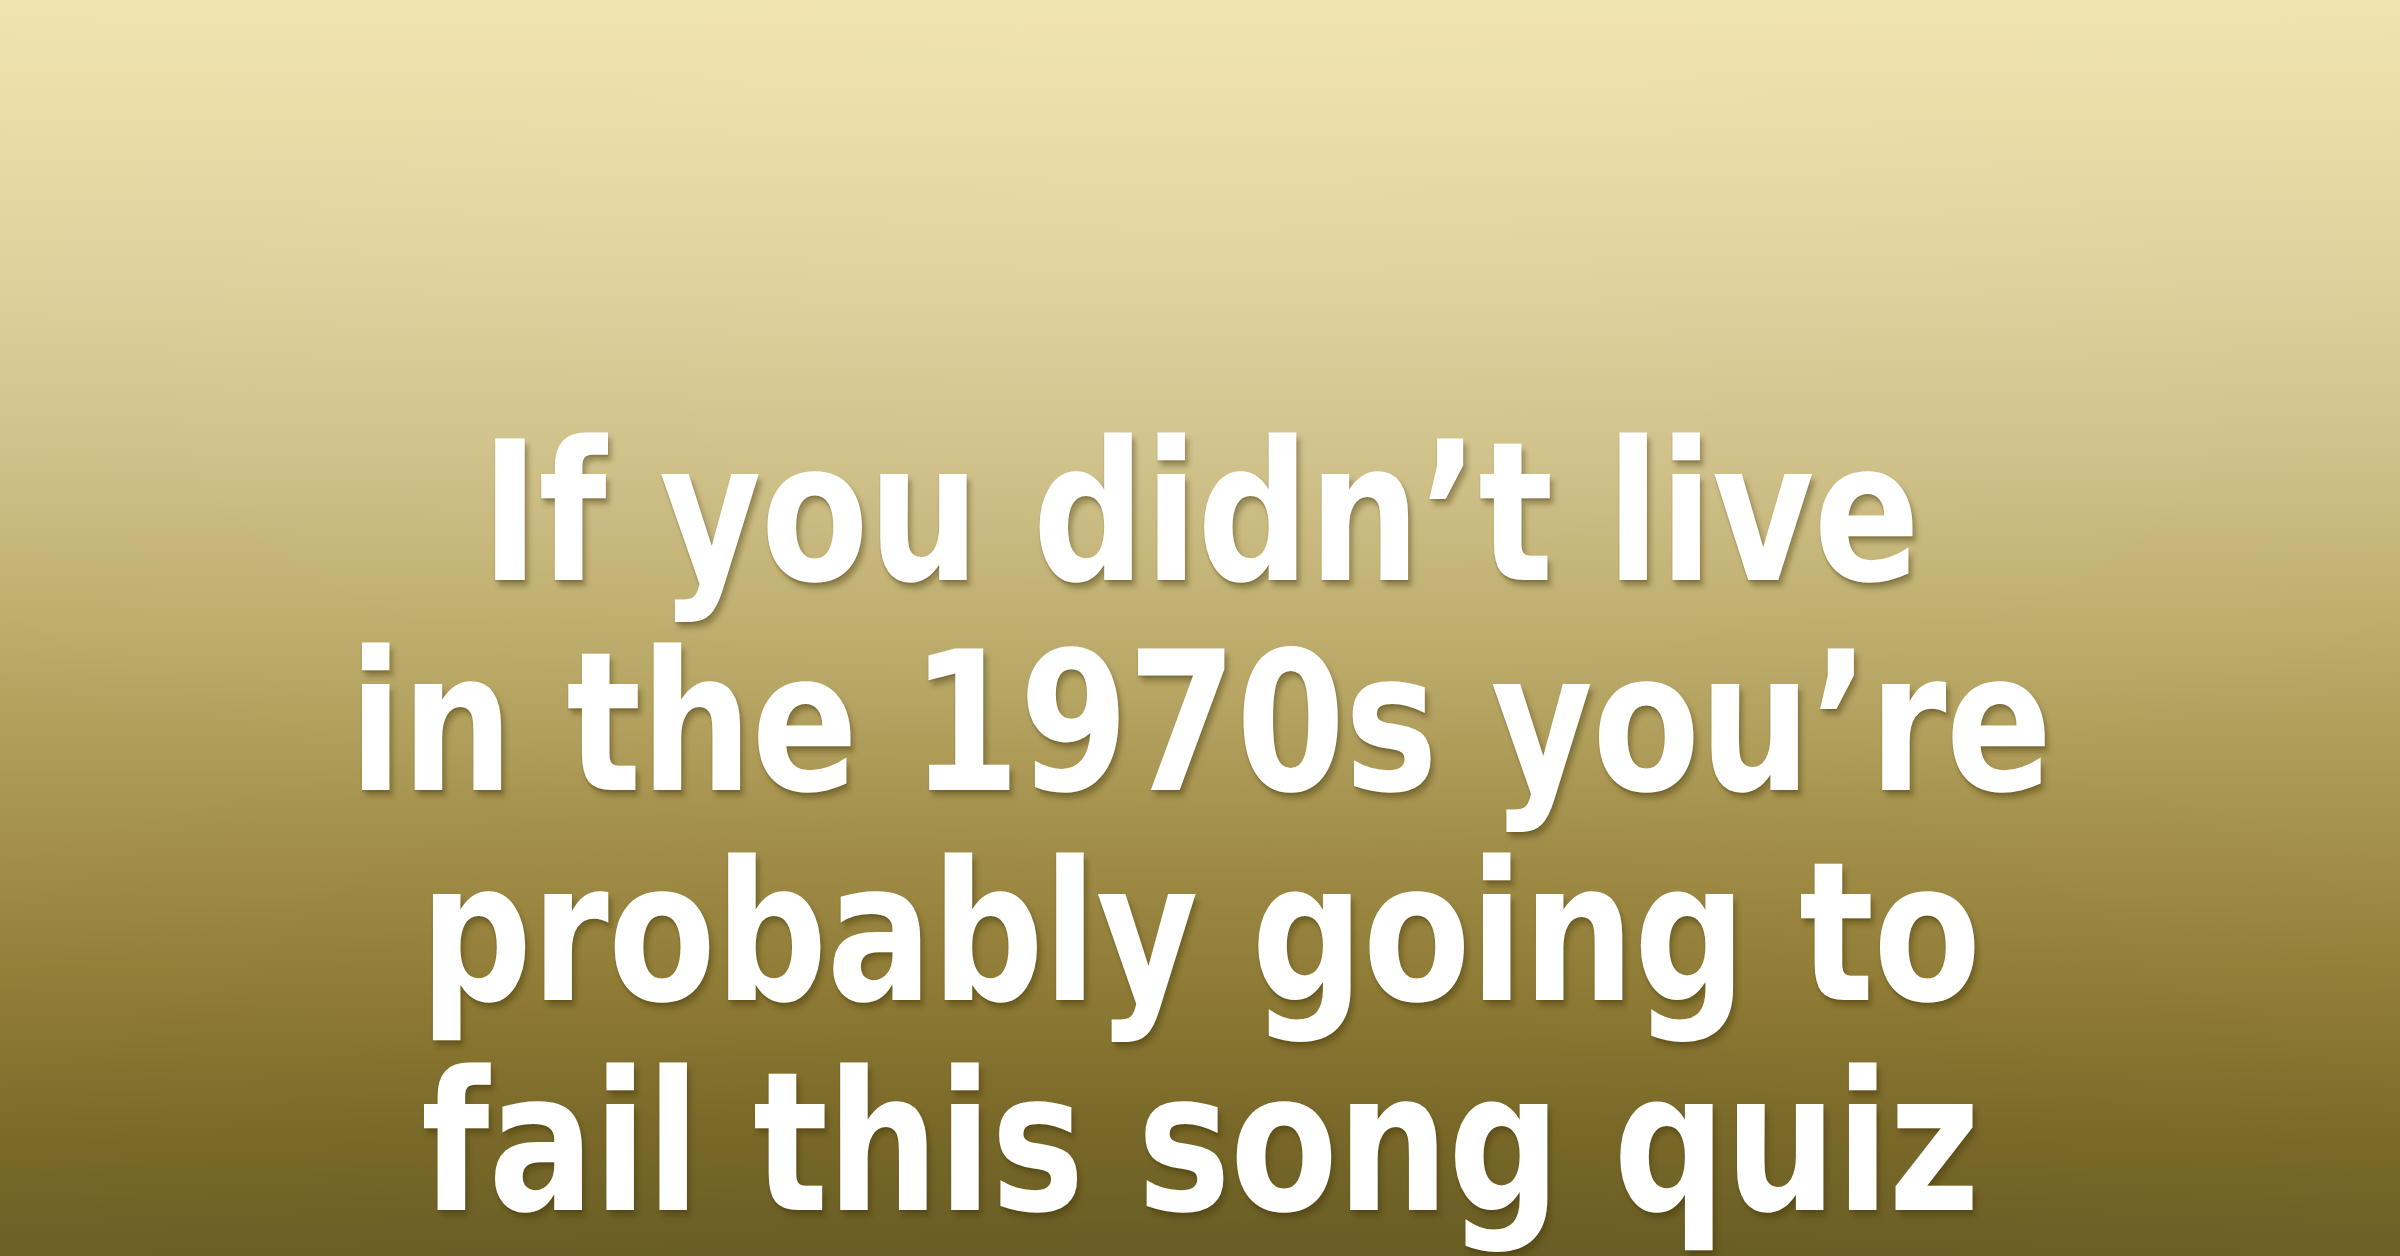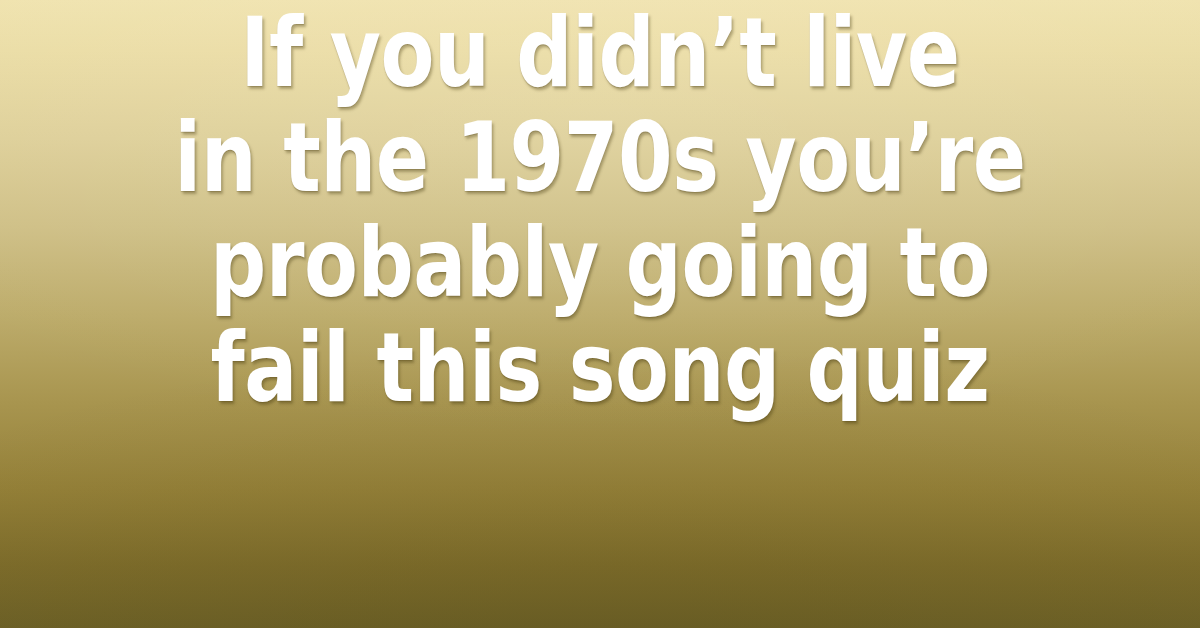--- a/index.html
+++ b/index.html
@@ -10,21 +10,21 @@
   }
 
   
   .share-card {
     position: relative;
     width: 1200px;
     height: 628px;
     overflow: hidden;
     box-sizing: border-box;
     display: flex;
-    align-items: flex-start;
+    align-items: flex-end;
     justify-content: center;
     font-family: "DejaVu Sans Condensed", "Liberation Sans Narrow", "Liberation Sans", sans-serif;
   }
 
   
   .card-background {
     position: absolute;
     inset: 0;
     background: linear-gradient(
       to bottom,

